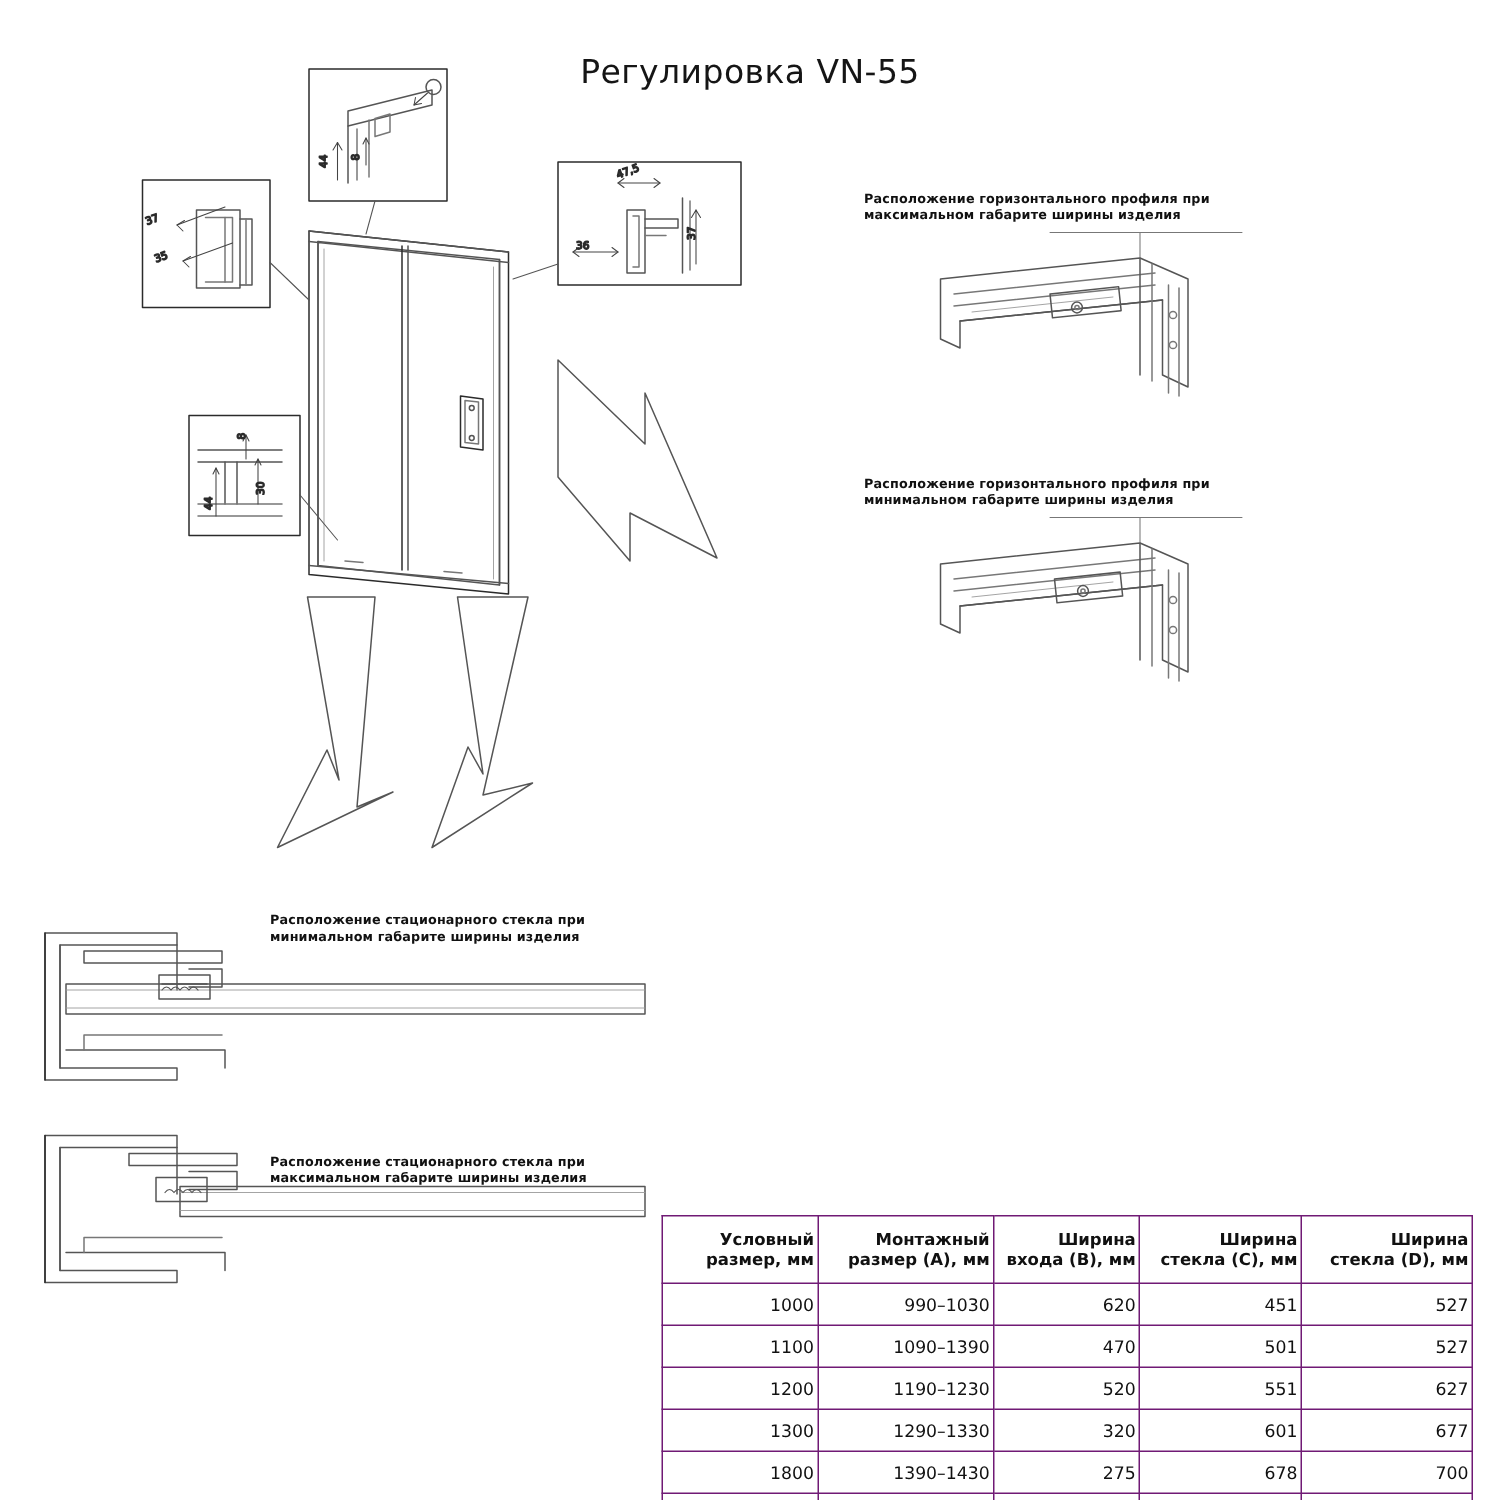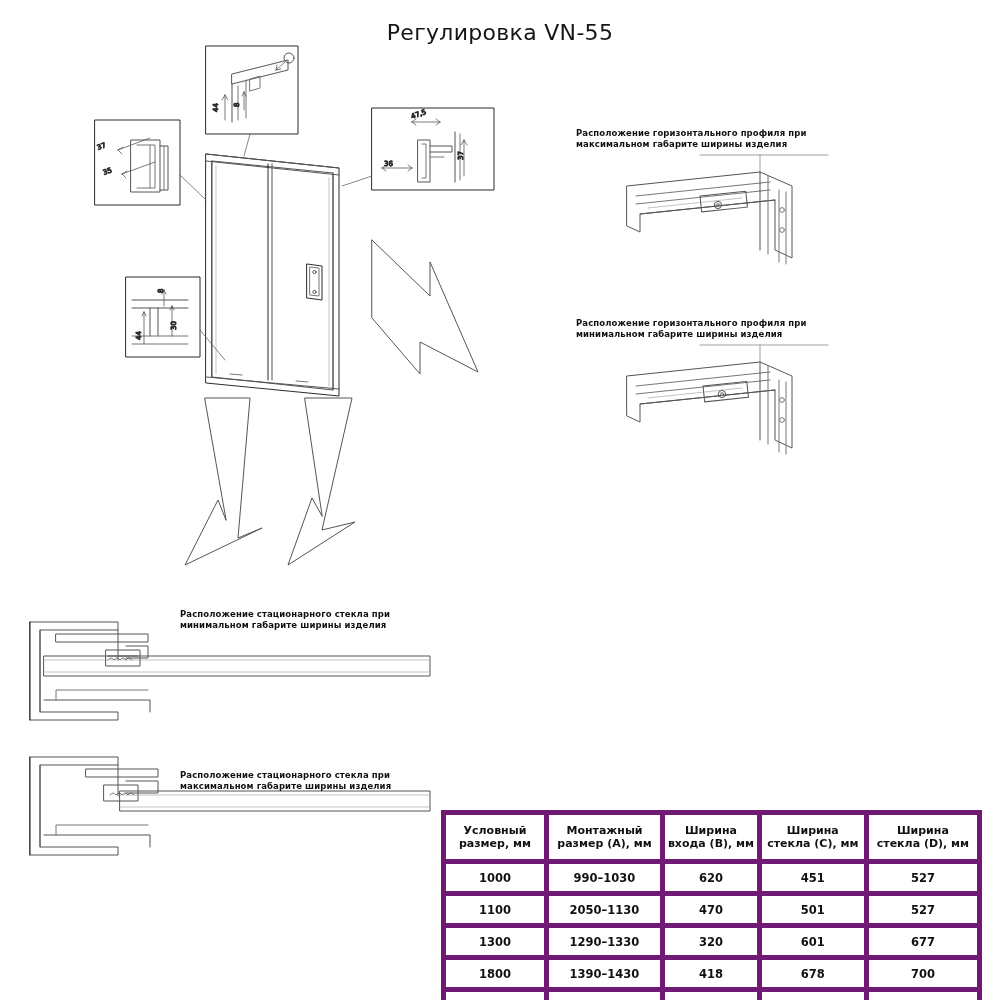--- a/index.html
+++ b/index.html
@@ -16,21 +16,21 @@
     overflow: hidden;
   }
   .page {
     position: absolute;
     inset: 0;
     width: 1000px;
     height: 1000px;
   }
   .title {
     position: absolute;
-    top: 20px;
+    top: 36px;
     left: 0;
     width: 1000px;
     text-align: center;
     font-size: 22px;
     letter-spacing: 0.3px;
     color: #151515;
   }
   svg.art {
     position: absolute;
     top: 0;
@@ -57,34 +57,34 @@
     left: 441px;
     top: 810px;
     width: 541px;
   }
   table.specs {
     border-collapse: collapse;
     width: 541px;
     font-size: 11px;
   }
   table.specs th, table.specs td {
-    border: 5px solid #701a75;
-    text-align: center;
+    border: 1px solid #701a75;
+    text-align: right;
     color: #111;
   }
   table.specs th {
     font-weight: bold;
     padding: 5px 2px;
     height: 34px;
     line-height: 13px;
     vertical-align: middle;
     font-size: 11px;
   }
   table.specs td {
-    font-weight: bold;
+    font-weight: normal;
     height: 23px;
     padding: 2px;
     font-size: 11.5px;
   }
   table.specs col.c0 { width: 100px; }
   table.specs col.c1 { width: 113px; }
   table.specs col.c2 { width: 94px; }
   table.specs col.c3 { width: 104px; }
   table.specs col.c4 { width: 110px; }
 
@@ -350,36 +350,43 @@
       <tbody>
         <tr>
           <td>1000</td>
           <td>990–1030</td>
           <td>620</td>
           <td>451</td>
           <td>527</td>
         </tr>
         <tr>
           <td>1100</td>
-          <td>2050–1130</td>
+          <td>1090–1390</td>
           <td>470</td>
           <td>501</td>
           <td>527</td>
+        </tr>
+        <tr>
+          <td>1200</td>
+          <td>1190–1230</td>
+          <td>520</td>
+          <td>551</td>
+          <td>627</td>
         </tr>
         <tr>
           <td>1300</td>
           <td>1290–1330</td>
           <td>320</td>
           <td>601</td>
           <td>677</td>
         </tr>
         <tr>
           <td>1800</td>
           <td>1390–1430</td>
-          <td>418</td>
+          <td>275</td>
           <td>678</td>
           <td>700</td>
         </tr>
         <tr>
           <td>1500</td>
           <td>1490–1530</td>
           <td>595</td>
           <td>778</td>
           <td>700</td>
         </tr>

